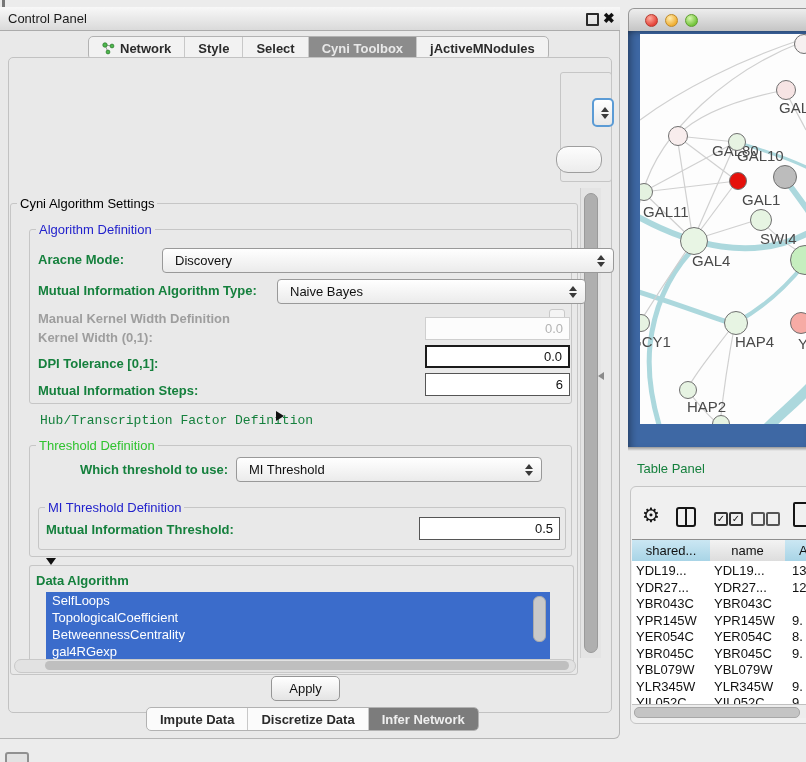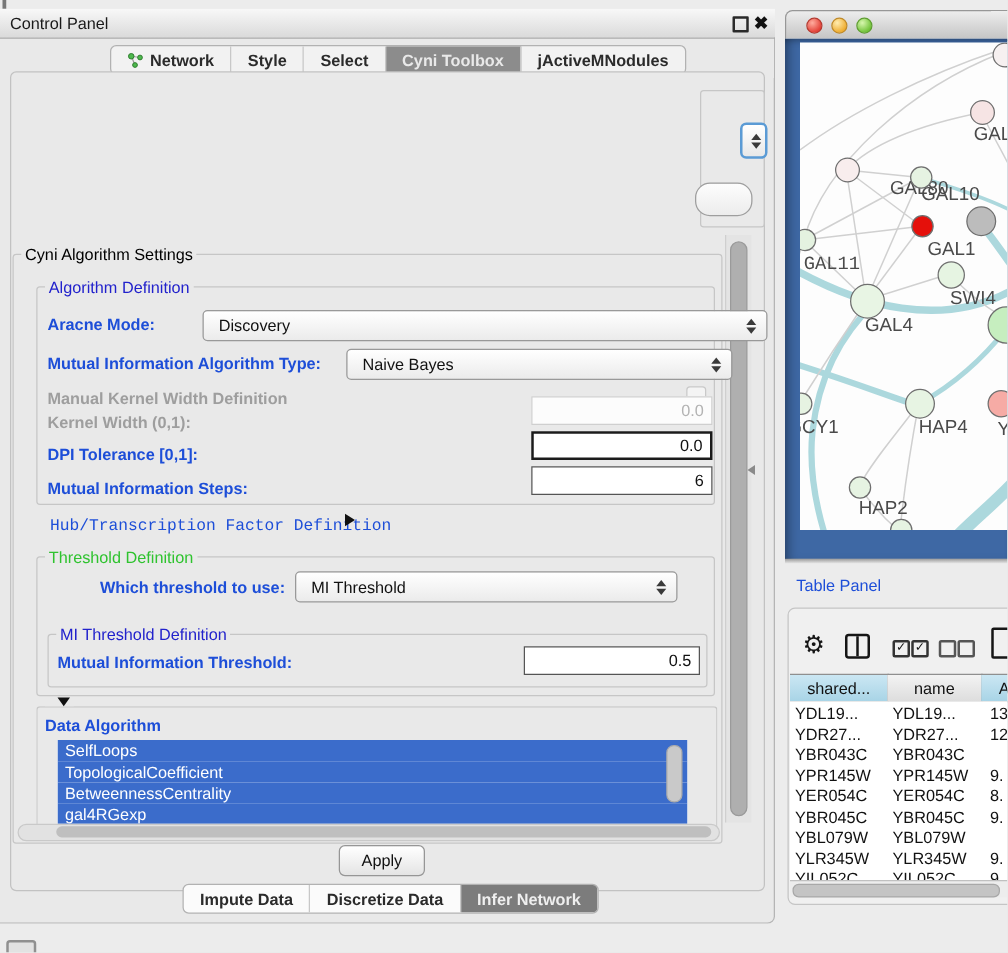--- a/index.html
+++ b/index.html
@@ -1,19 +1,19 @@
 <!DOCTYPE html>
 <html><head>
 <meta charset="utf-8">
 <style>
   html,body{margin:0;padding:0;}
   body{font-family:"Liberation Sans",sans-serif;background:#ECECEC;}
   #app{position:relative;width:806px;height:762px;overflow:hidden;background:#ECECEC;}
   .abs{position:absolute;}
-  .t13{font-size:13px;color:#1d4ed8;}
+  .t13{font-size:13px;color:#15803d;}
   .bold{font-weight:700;}
   .dis{color:#9E9E9E;}
   
   .cp-window{left:0;top:7px;width:619px;height:730px;background:#E9E9E9;border:1px solid #B5B5B5;border-left:none;border-radius:0 0 6px 0;}
   .cp-titlebar{left:0;top:7px;width:620px;height:23px;background:linear-gradient(#F8F8F8,#DADADA);border-bottom:1px solid #ABABAB;}
   .cp-title{left:8px;top:11px;font-size:13px;color:#1A1A1A;}
   .float-btn{left:586px;top:13px;width:9px;height:9px;border:2px solid #2A2A2A;border-radius:1px;}
   .close-btn{left:603px;top:10px;font-size:14px;font-weight:700;color:#111;}
   
   .tabstrip{display:flex;align-items:stretch;height:22px;border:1px solid #B2B2B2;border-radius:5px;background:#F2F2F2;overflow:hidden;}
@@ -263,21 +263,21 @@
     <div class="nlabel" style="left:139px;top:65px;">GAL</div>
     <div class="node" style="left:28px;top:92px;width:18px;height:18px;background:#F8EDED;"></div>
     <div class="nlabel" style="left:28px;top:108px;margin-left:44px;">GAL80</div>
     <div class="node" style="left:88px;top:99px;width:16px;height:16px;background:#E6F3E2;"></div>
     <div class="nlabel" style="left:97px;top:113px;">GAL10</div>
     <div class="node" style="left:89px;top:138px;width:16px;height:16px;background:#E5100B;"></div>
     <div class="node" style="left:133px;top:131px;width:22px;height:22px;background:#BCBCBC;"></div>
     <div class="nlabel" style="left:102px;top:157px;">GAL1</div>
     <div class="node" style="left:110px;top:175px;width:20px;height:20px;background:#E6F4E2;"></div>
     <div class="node" style="left:-5px;top:149px;width:16px;height:16px;background:#E4F2E0;"></div>
-    <div class="nlabel" style="left:3px;top:169px;font-family:Liberation Mono, monospace;">GAL11</div>
+    <div class="nlabel" style="left:3px;top:169px;">GAL11</div>
     <div class="node" style="left:40px;top:193px;width:26px;height:26px;background:#E8F5E4;"></div>
     <div class="nlabel" style="left:52px;top:218px;">GAL4</div>
     <div class="nlabel" style="left:120px;top:196px;">SWI4</div>
     <div class="node" style="left:150px;top:211px;width:28px;height:28px;background:#C6EEBF;"></div>
     <div class="node" style="left:-8px;top:280px;width:16px;height:16px;background:#E6F3E2;"></div>
     <div class="nlabel" style="left:-10px;top:299px;">GCY1</div>
     <div class="node" style="left:84px;top:277px;width:22px;height:22px;background:#E7F4E3;"></div>
     <div class="nlabel" style="left:95px;top:299px;">HAP4</div>
     <div class="node" style="left:150px;top:278px;width:20px;height:20px;background:#F6ABA5;"></div>
     <div class="nlabel" style="left:158px;top:301px;">Y</div>

